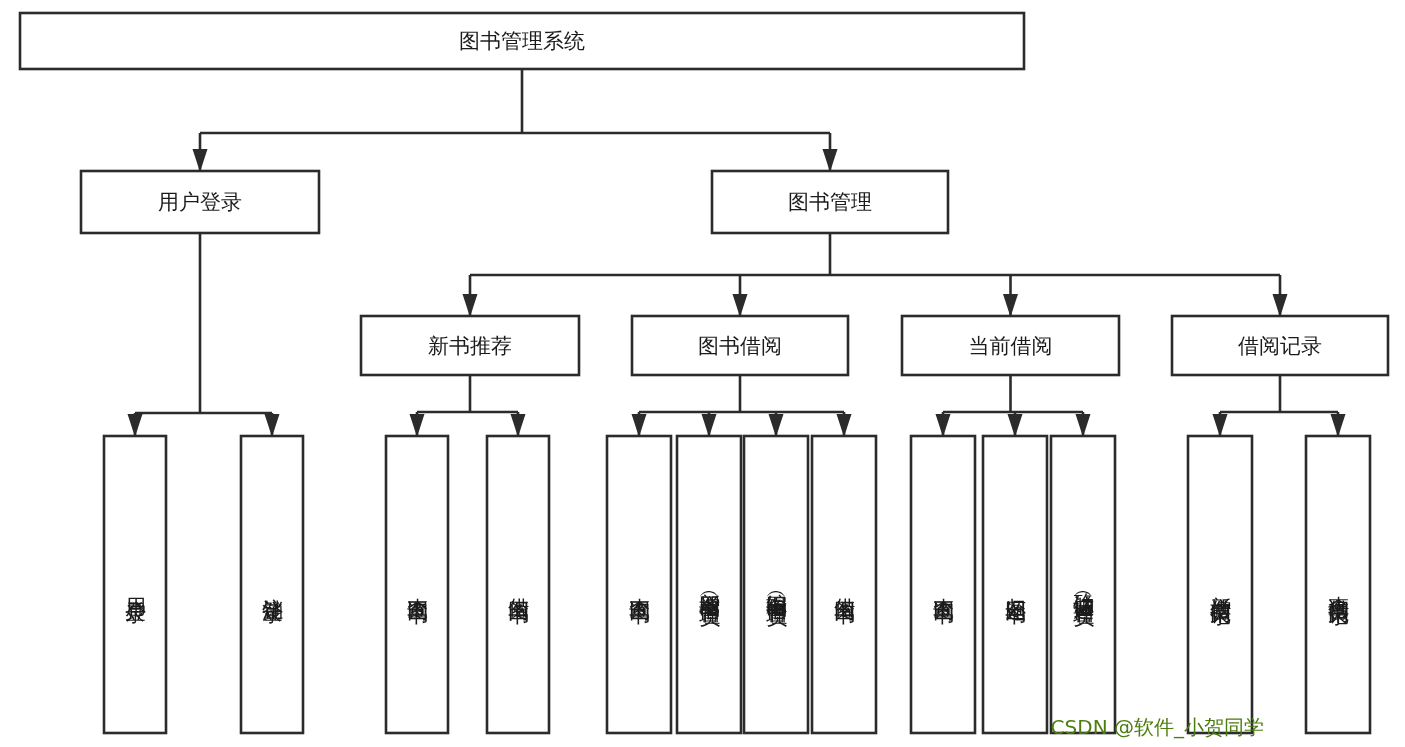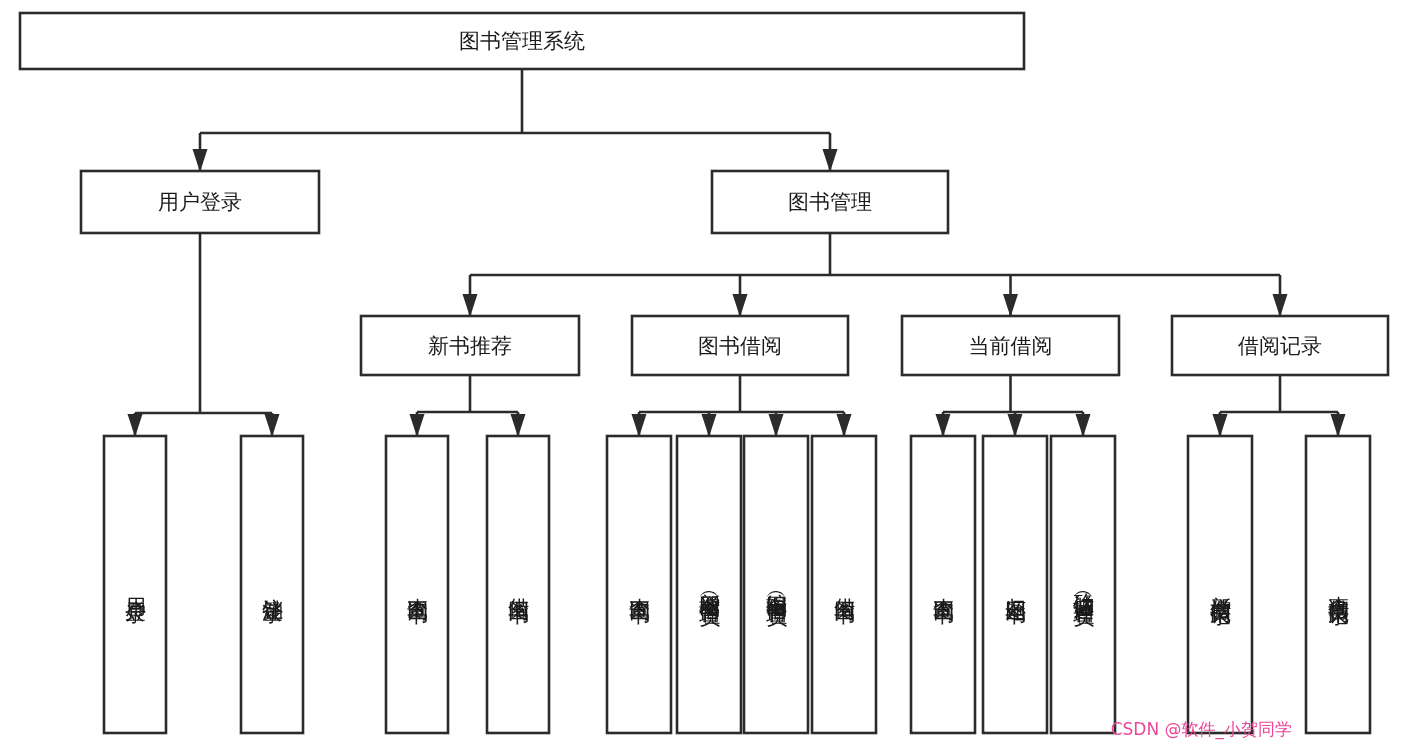--- a/index.html
+++ b/index.html
@@ -11,21 +11,20 @@
     width: 1405px;
     height: 747px;
     font-family: "DejaVu Sans", "Liberation Sans", sans-serif;
     overflow: hidden;
   }
   #diagram-root {
     position: relative;
     width: 1274px;
     height: 747px;
     background: #ffffff;
-    padding-left: 28px;
   }
   svg.diagram-canvas {
     position: absolute;
     top: 0;
     left: 0;
     width: 1405px;
     height: 747px;
     display: block;
   }
   .node-box {
@@ -66,22 +65,22 @@
     letter-spacing: 2px;
     color: #1b1b1b;
     white-space: nowrap;
     text-align: center;
   }
   .watermark {
     position: absolute;
     right: 10px;
     bottom: 6px;
     font-family: "DejaVu Sans", "Liberation Sans", sans-serif;
-    font-size: 17px;
-    color: #ec4899;
+    font-size: 20px;
+    color: #4d7c0f;
     white-space: nowrap;
     user-select: none;
   }
 </style>
 </head>
 <body>
 
 <div id="diagram-root">
   <svg class="diagram-canvas" viewBox="0 0 1405 747">
     <g id="edge-layer">

